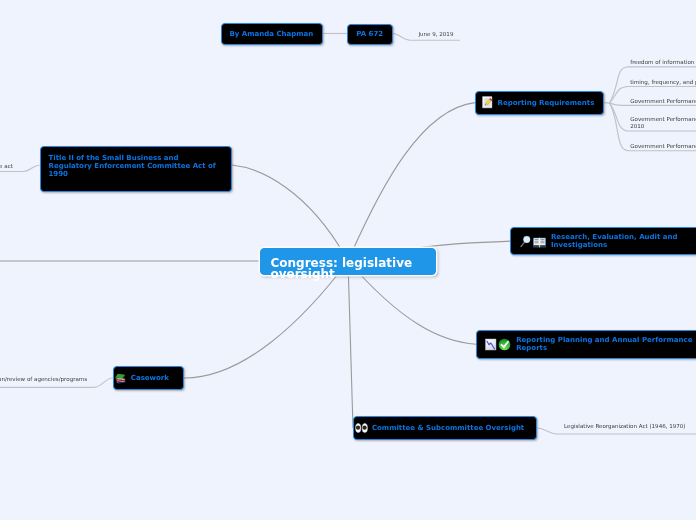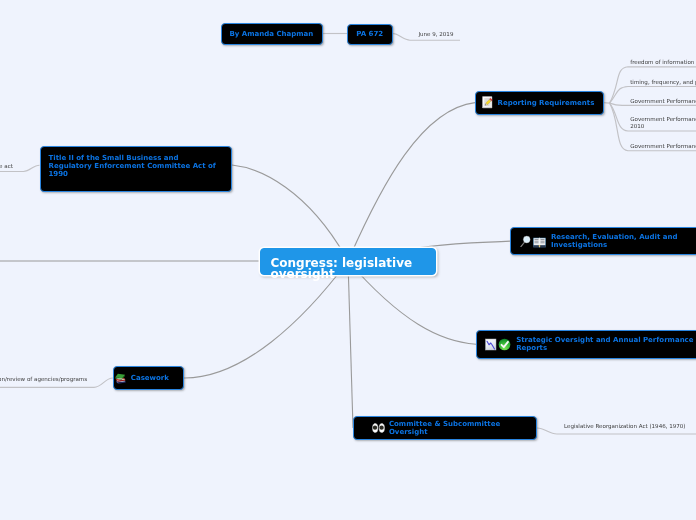--- a/index.html
+++ b/index.html
@@ -153,26 +153,26 @@
       <stop offset="0" stop-color="#7ee255"></stop>
             <stop offset="0.45" stop-color="#44c13d"></stop>
             <stop offset="0.8" stop-color="#21a02e"></stop>
             <stop offset="1" stop-color="#0f8527"></stop>
           </radialGradient>
         </defs>
     <circle cx="26" cy="26" r="23.4" fill="url(#gg)"></circle>
     <path d="M14,27.5 L23,36.5 L40,15.5" fill="none" stroke="#f7f7f7" stroke-width="7.6" stroke-linecap="round" stroke-linejoin="round"></path>
   </svg>
   <span class="nlabel" style="margin-left:5px;">
-    <span>Strategic Oversight and Annual Performance</span><br>
+    <span>Reporting Planning and Annual Performance</span><br>
     <span>Reports</span>
   </span>
 </div>
 
-<div class="node nbox" style="left:352.9px;top:415.8px;width:184px;height:24px;padding-left:18px;">
+<div class="node nbox" style="left:352.9px;top:415.8px;width:184px;height:24px;padding-left:1px;">
   <svg class="icon" width="13" height="10" viewBox="0 0 26 20">
     <g>
       <ellipse cx="6.4" cy="10" rx="5.4" ry="9" fill="#fcfcfc" stroke="#d3d3d3" stroke-width=".9"></ellipse>
       <ellipse cx="19.6" cy="10" rx="5.4" ry="9" fill="#fcfcfc" stroke="#d3d3d3" stroke-width=".9"></ellipse>
       <ellipse cx="6.0" cy="9.4" rx="4.3" ry="4.3" fill="#2b2a22"></ellipse>
       <ellipse cx="19.2" cy="9.4" rx="4.3" ry="4.3" fill="#2b2a22"></ellipse>
     </g>
   </svg>
   <span class="nlabel" style="margin-left:4px;">Committee &amp; Subcommittee Oversight</span>
 </div>

